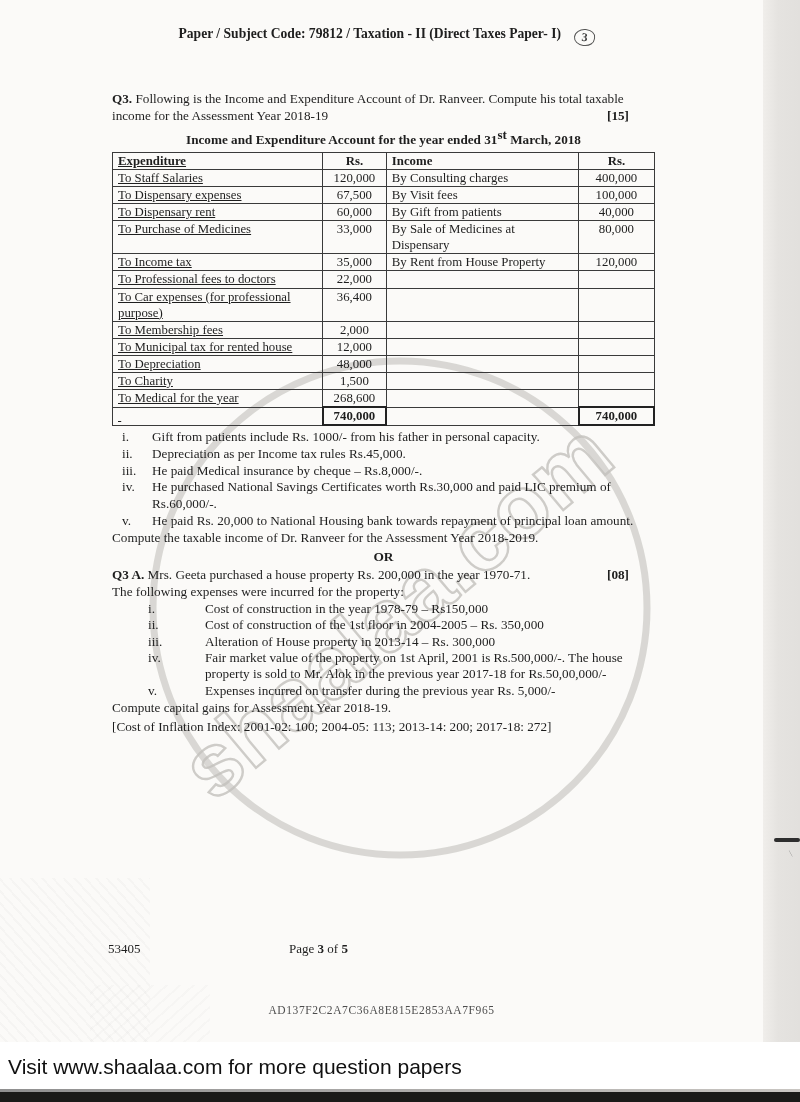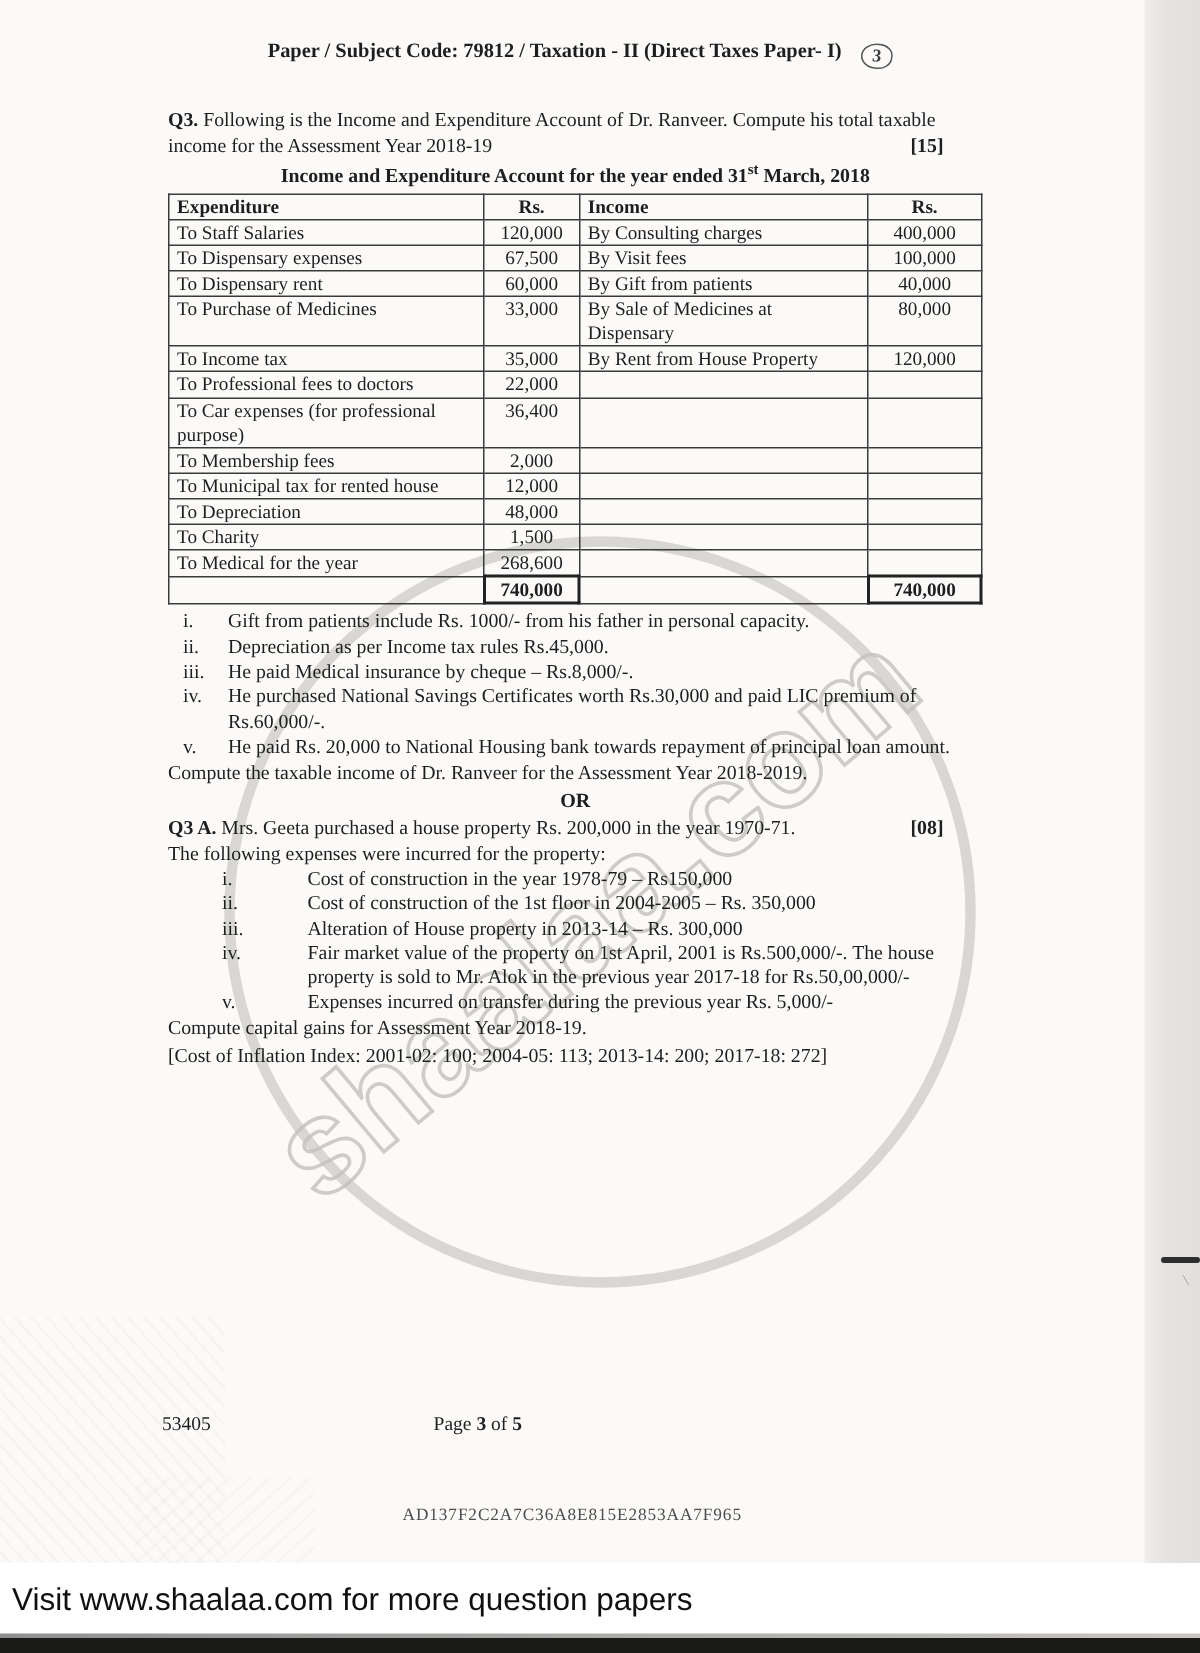--- a/index.html
+++ b/index.html
@@ -53,38 +53,38 @@
   }
   .circle-num {
     display:inline-flex; align-items:center; justify-content:center;
     width:21px; height:17px; margin-left:9px;
     border:1.6px solid #555; border-radius:55% 45% 50% 50%;
     font-size:12px; font-weight:600; color:#3c3c3c;
     transform:rotate(6deg); vertical-align:-3px;
   }
 
   .para { position:relative; font-size:13.2px; line-height:1.26; width:517px; }
-  .q3-para { margin-top:26px; }
+  .q3-para { margin-top:45px; }
   .q-label { font-weight:bold; }
   .marks { position:absolute; right:0; bottom:0; font-weight:bold; }
   .marks-top { bottom:auto; top:0; }
 
   .table-title { text-align:center; font-weight:bold; font-size:13.2px; margin-top:3px; }
-  .table-title sup { font-size:10px; }
+  .table-title sup { font-size:13px; }
 
   table.ie {
     width:543px; border-collapse:collapse; table-layout:fixed;
     font-size:12.8px; margin-top:3px;
   }
   table.ie th, table.ie td {
     border:1px solid #3a3a3a; padding:0 5px; vertical-align:top;
     line-height:1.26; overflow:hidden;
   }
   table.ie th { text-align:left; font-weight:bold; }
-  table.ie .c0 { width:204px; }
+  table.ie .c0 { width:204px;text-decoration:underline; }
   table.ie .c1 { width:62px;  text-align:center; }
   table.ie .c2 { width:187px; }
   table.ie .c3 { width:73px;  text-align:center; }
   table.ie th.c1, table.ie th.c3 { text-align:center; }
   table.ie tr.total td { font-weight:bold; }
   table.ie tr.total td.c1, table.ie tr.total td.c3 { border:2.5px solid #222; }
 
   .notes { margin-top:3px; font-size:13.2px; line-height:1.26; width:528px; }
   .note-row { display:grid; grid-template-columns:30px 1fr; padding-left:10px; }
   .items { font-size:13.2px; line-height:1.24; width:530px; }

